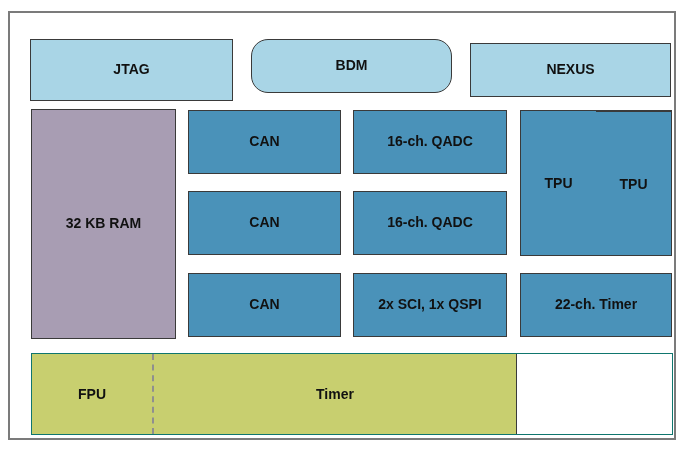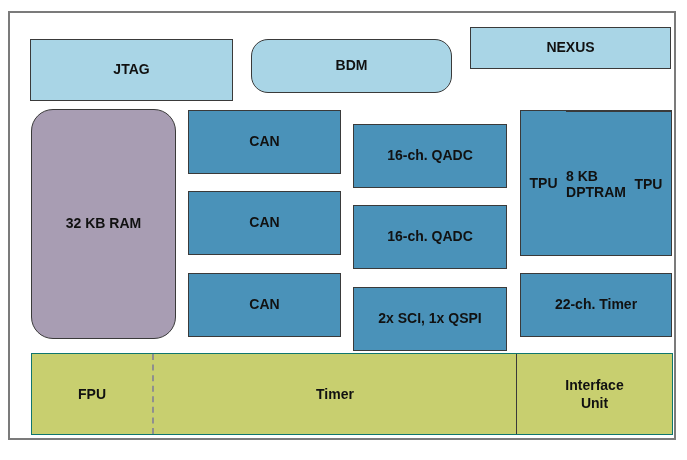--- a/index.html
+++ b/index.html
@@ -33,33 +33,33 @@
     align-items: center;
     justify-content: center;
     font-size: 14px;
     font-weight: bold;
     text-align: center;
     white-space: pre-line;
     line-height: 1.25;
   }
   .debug   { background: var(--debug-block, #a9d5e6); }
   .periph  { background: var(--peripheral-block, #4a92b9); }
-  .ram     { background: var(--ram-block, #a89db3); border-radius: 22px; }
+  .ram     { background: var(--ram-block, #a89db3); }
 
   
   .jtag  { left: 20px;  top: 26px; width: 203px; height: 62px; }
   .bdm   { left: 241px; top: 26px; width: 201px; height: 54px; border-radius: 17px; }
-  .nexus { left: 460px; top: 14px; width: 201px; height: 42px; }
+  .nexus { left: 460px; top: 30px; width: 201px; height: 54px; }
 
   
   .ram   { left: 21px; top: 96px; width: 145px; height: 230px; }
 
   
   .col-can  { left: 178px; width: 153px; }
-  .col-mid  { left: 343px; width: 154px; margin-top: 14px; }
+  .col-mid  { left: 343px; width: 154px; }
   .col-rt   { left: 510px; width: 152px; }
   .row-1 { top: 97px;  height: 64px; }
   .row-2 { top: 178px; height: 64px; }
   .row-3 { top: 260px; height: 64px; }
 
   
   .tpu-stack {
     position: absolute;
     left: 510px; top: 97px; width: 152px; height: 146px;
     box-sizing: border-box;
@@ -116,25 +116,22 @@
   <div class="block periph col-can row-1">CAN</div>
   <div class="block periph col-can row-2">CAN</div>
   <div class="block periph col-can row-3">CAN</div>
 
   <div class="block periph col-mid row-1">16-ch. QADC</div>
   <div class="block periph col-mid row-2">16-ch. QADC</div>
   <div class="block periph col-mid row-3">2x SCI, 1x QSPI</div>
 
   <div class="tpu-stack">
     <div class="tpu-section">TPU</div>
-    <div class="tpu-section">8 KB DPTRAM</div>
     <div class="tpu-section">TPU</div>
   </div>
   <div class="block periph col-rt row-3">22-ch. Timer</div>
 
   <div class="core-bar">
     <div class="core-cell fpu-cell">FPU</div>
     <div class="core-cell core-cell-main">Timer</div>
-    <div class="core-cell iface-cell">Interface
-Unit</div>
   </div>
 
 </div>
 
 </body></html>

